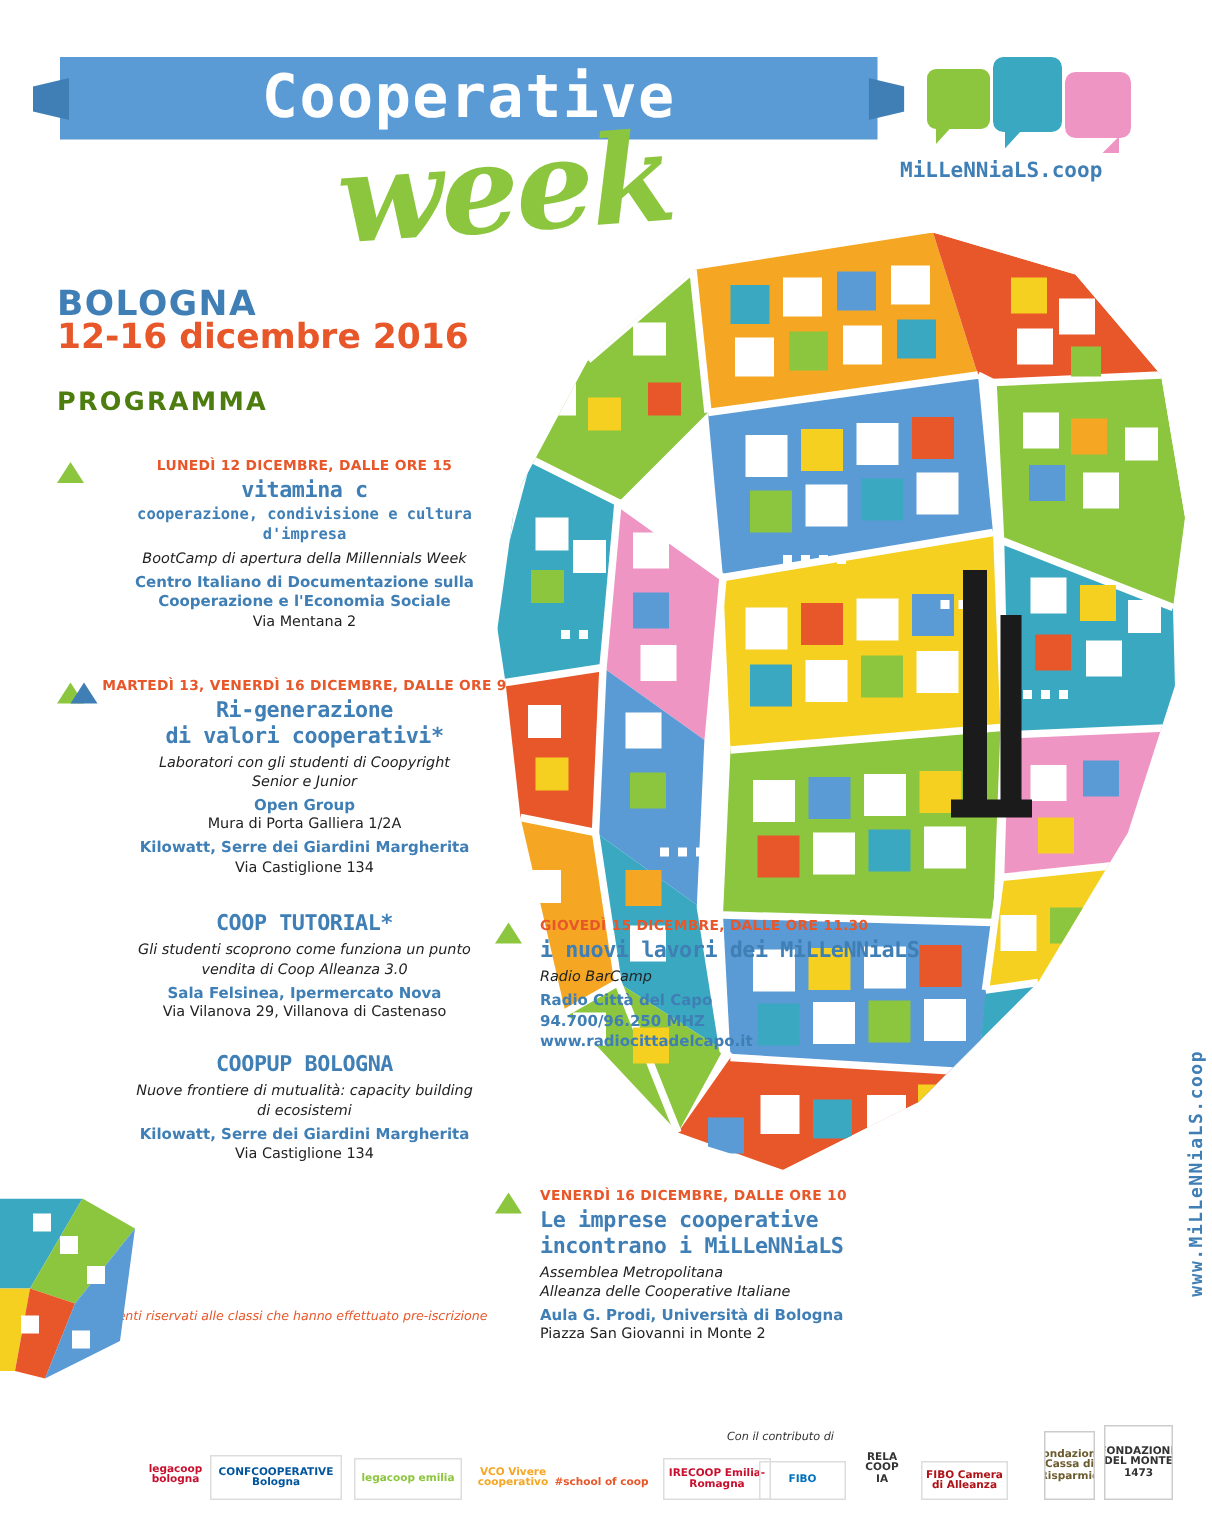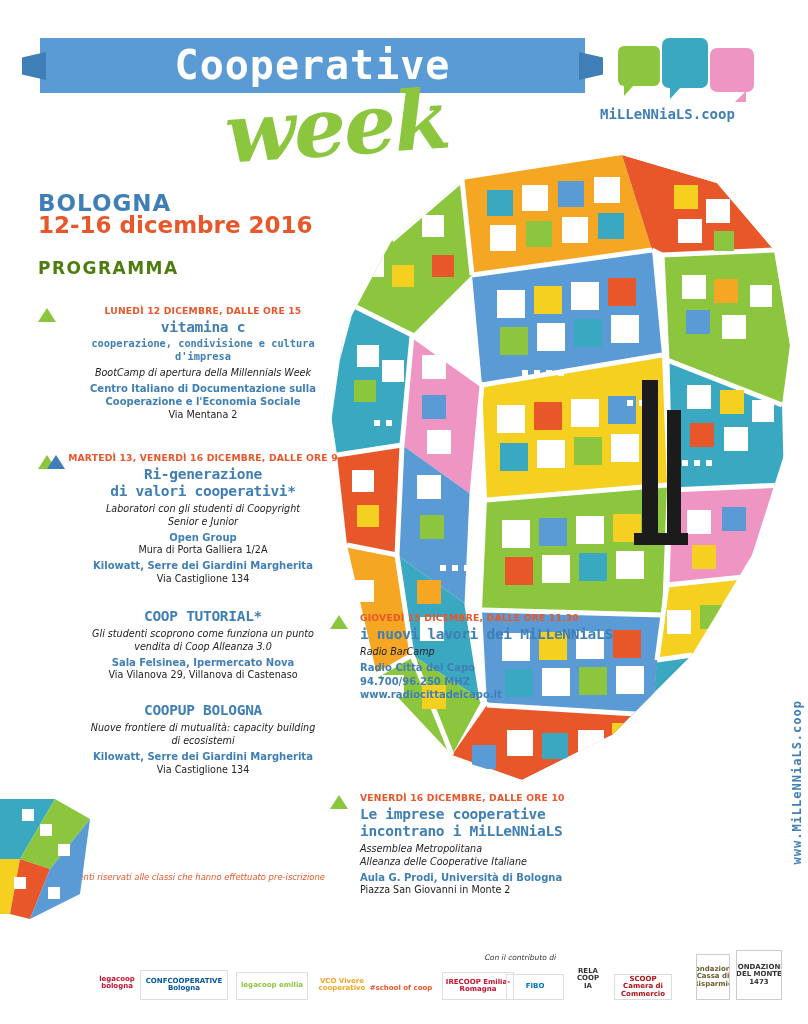--- a/index.html
+++ b/index.html
@@ -387,21 +387,21 @@
   <div class="flogo" style="left:442px; width:72px; height:28px; color:#c8102e; border:1px solid #ddd;justify-content:flex-end;">
     <span>IRECOOP Emilia-Romagna</span>
   </div>
   <div class="flogo" style="left:506px; width:58px; height:26px; color:#0072bc; border:1px solid #ddd;">
     <span>FIBO</span>
   </div>
   <div class="flogo" style="left:572px; width:32px; height:42px; color:#333;">
     <span>RELA COOP IA</span>
   </div>
   <div class="flogo" style="left:614px; width:58px; height:26px; color:#b01116; border:1px solid #ddd;">
-    <span>SCOOP Camera di Commercio</span>
+    <span>FIBO Camera di Alleanza</span>
   </div>
   <div class="flogo" style="left:696px; width:34px; height:46px; color:#6b5b2e; border:1px solid #ccc;">
     <span>Fondazione Cassa di Risparmio</span>
   </div>
   <div class="flogo" style="left:736px; width:46px; height:50px; color:#333; border:1px solid #ccc;">
     <span>FONDAZIONE DEL MONTE 1473</span>
   </div>
 </div>
 
 </body></html>

